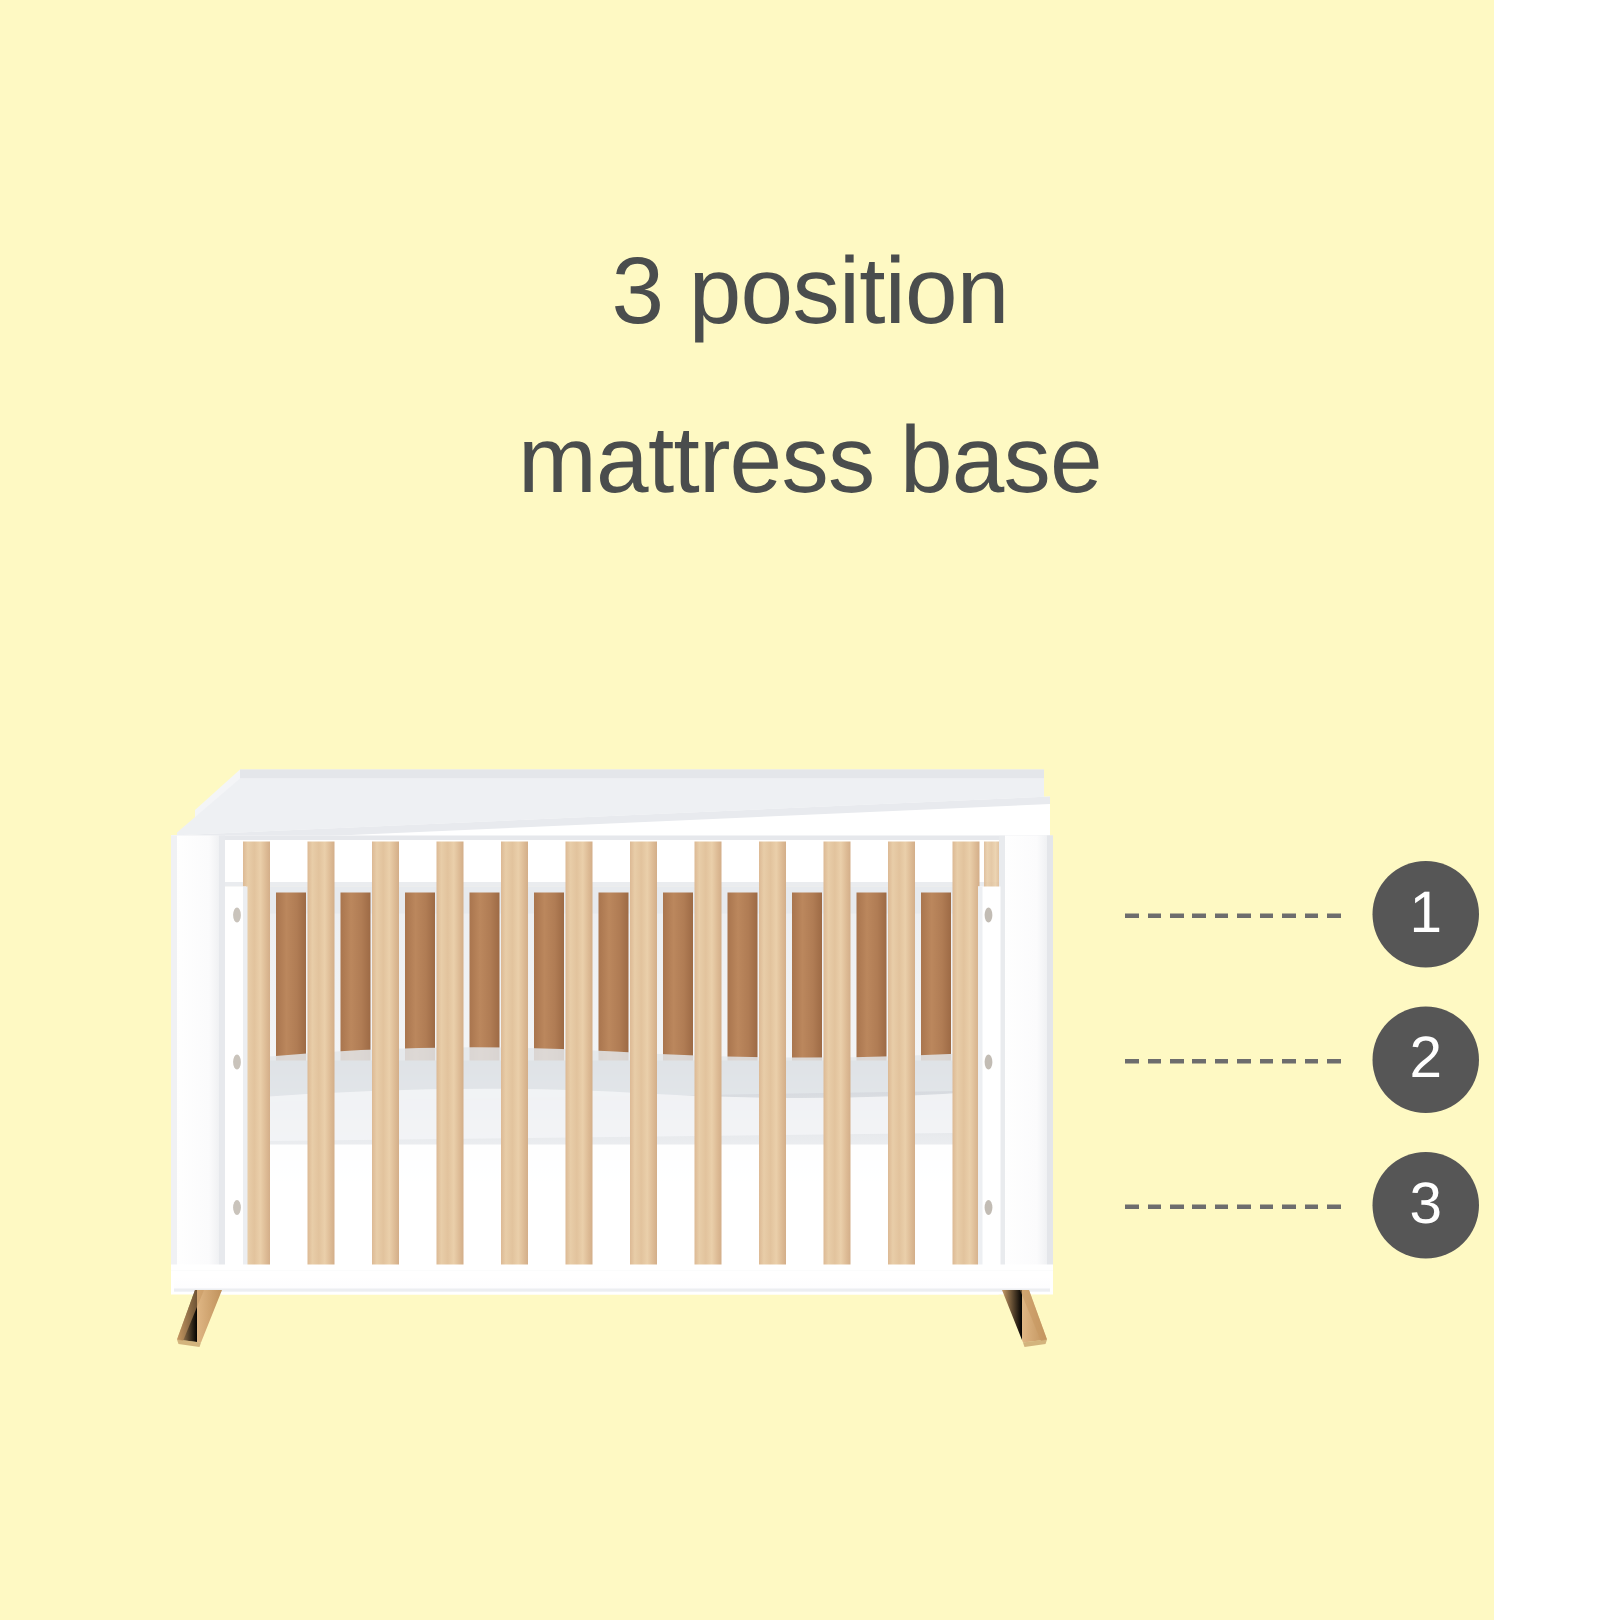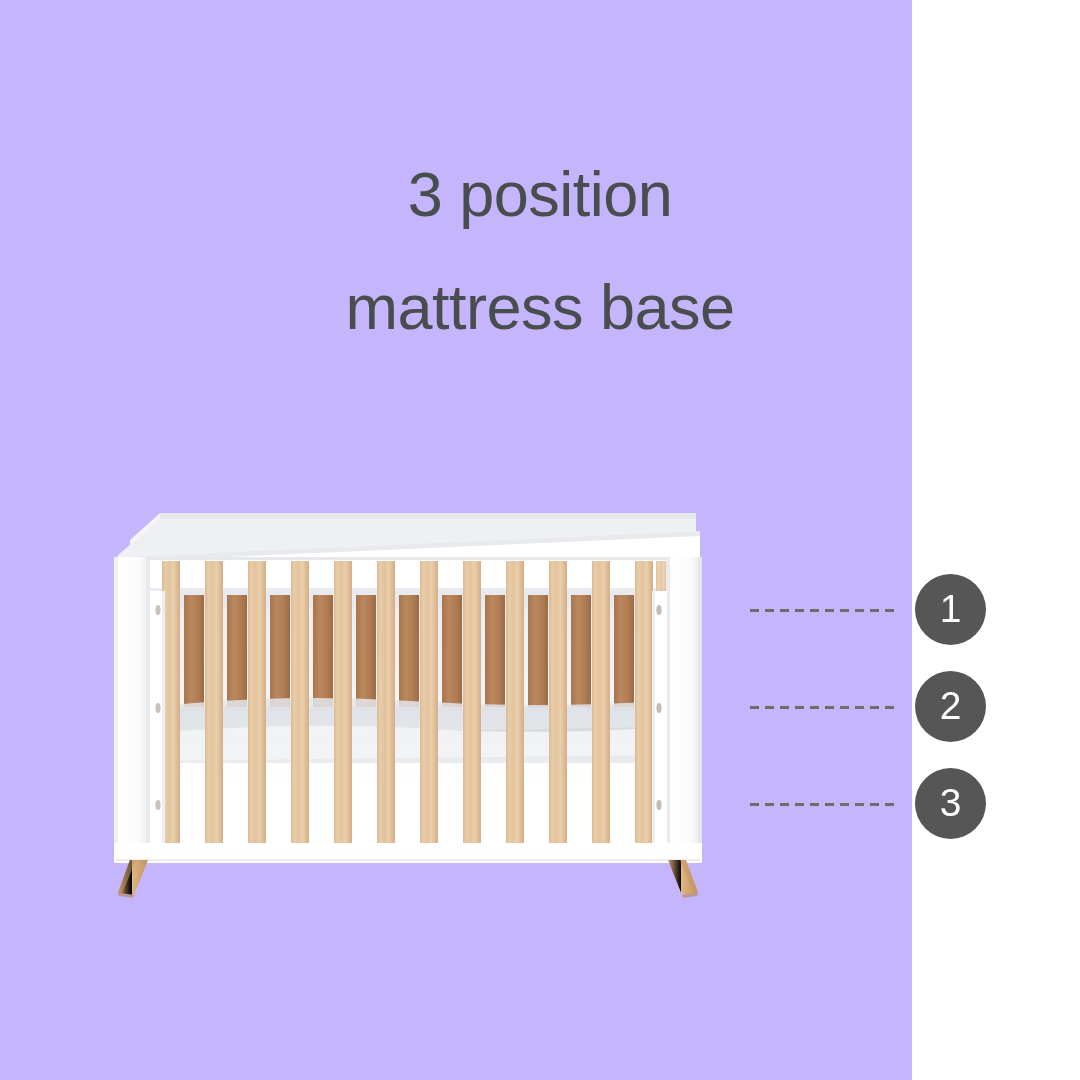--- a/index.html
+++ b/index.html
@@ -8,23 +8,23 @@
   }
   body {
     width: 1080px;
     height: 1080px;
     background: #ffffff;
     font-family: "Liberation Sans", sans-serif;
     overflow: hidden;
   }
   #stage {
     position: relative;
-    width: 912px;
+    width: 996px;
     height: 1080px;
-    background: #c4b5fd;
+    background: #fef9c3;
   }
 
   
   .heading {
     position: absolute;
     left: 0;
     top: 138px;
     width: 1080px;
     text-align: center;
     color: #4a4d4d;

